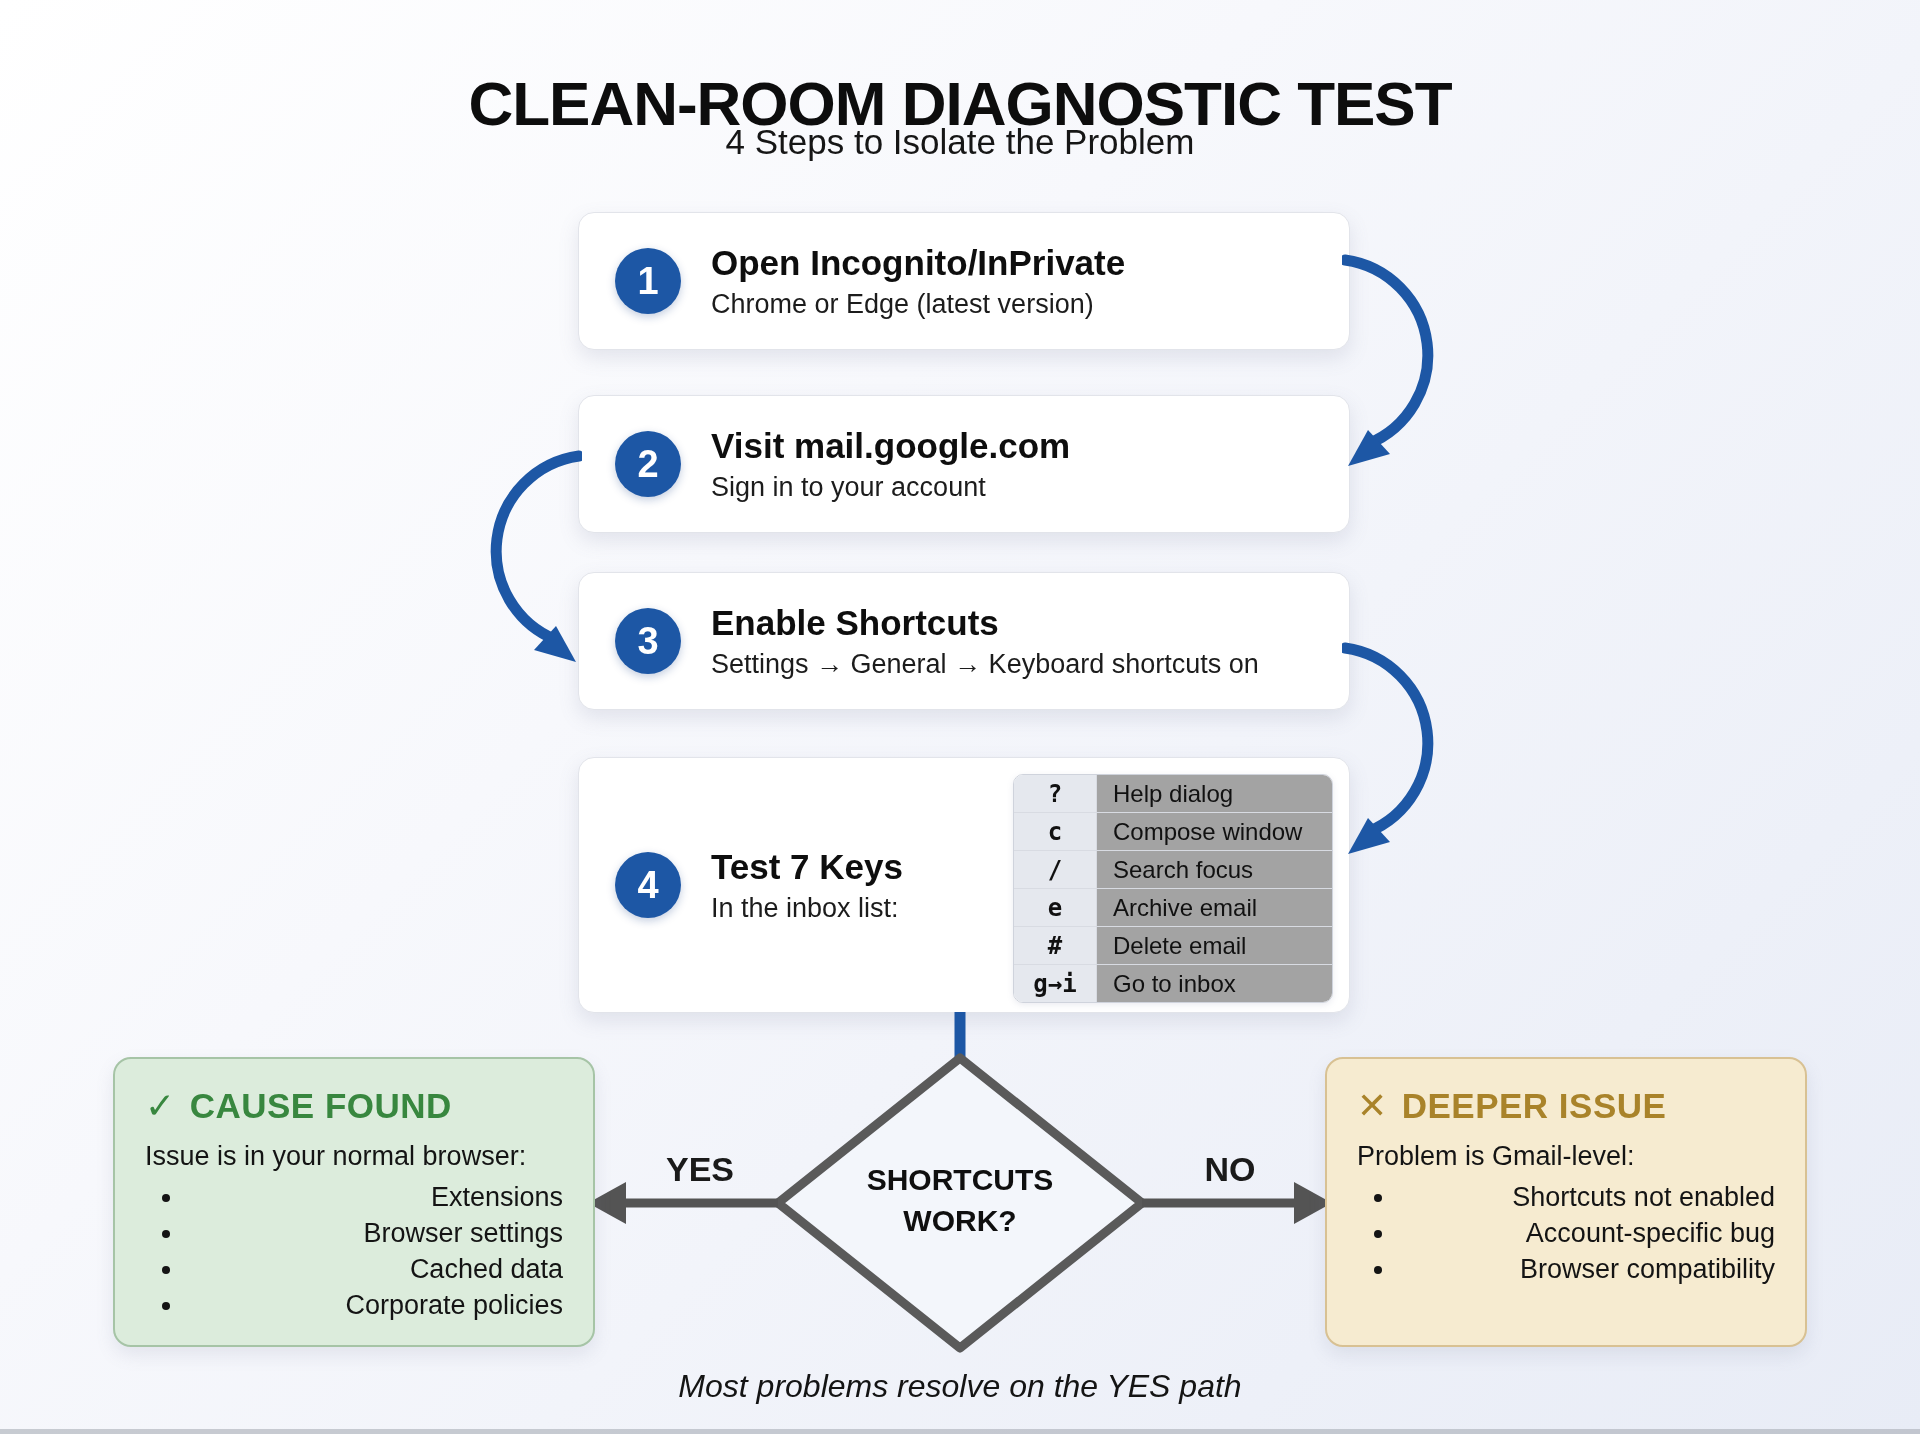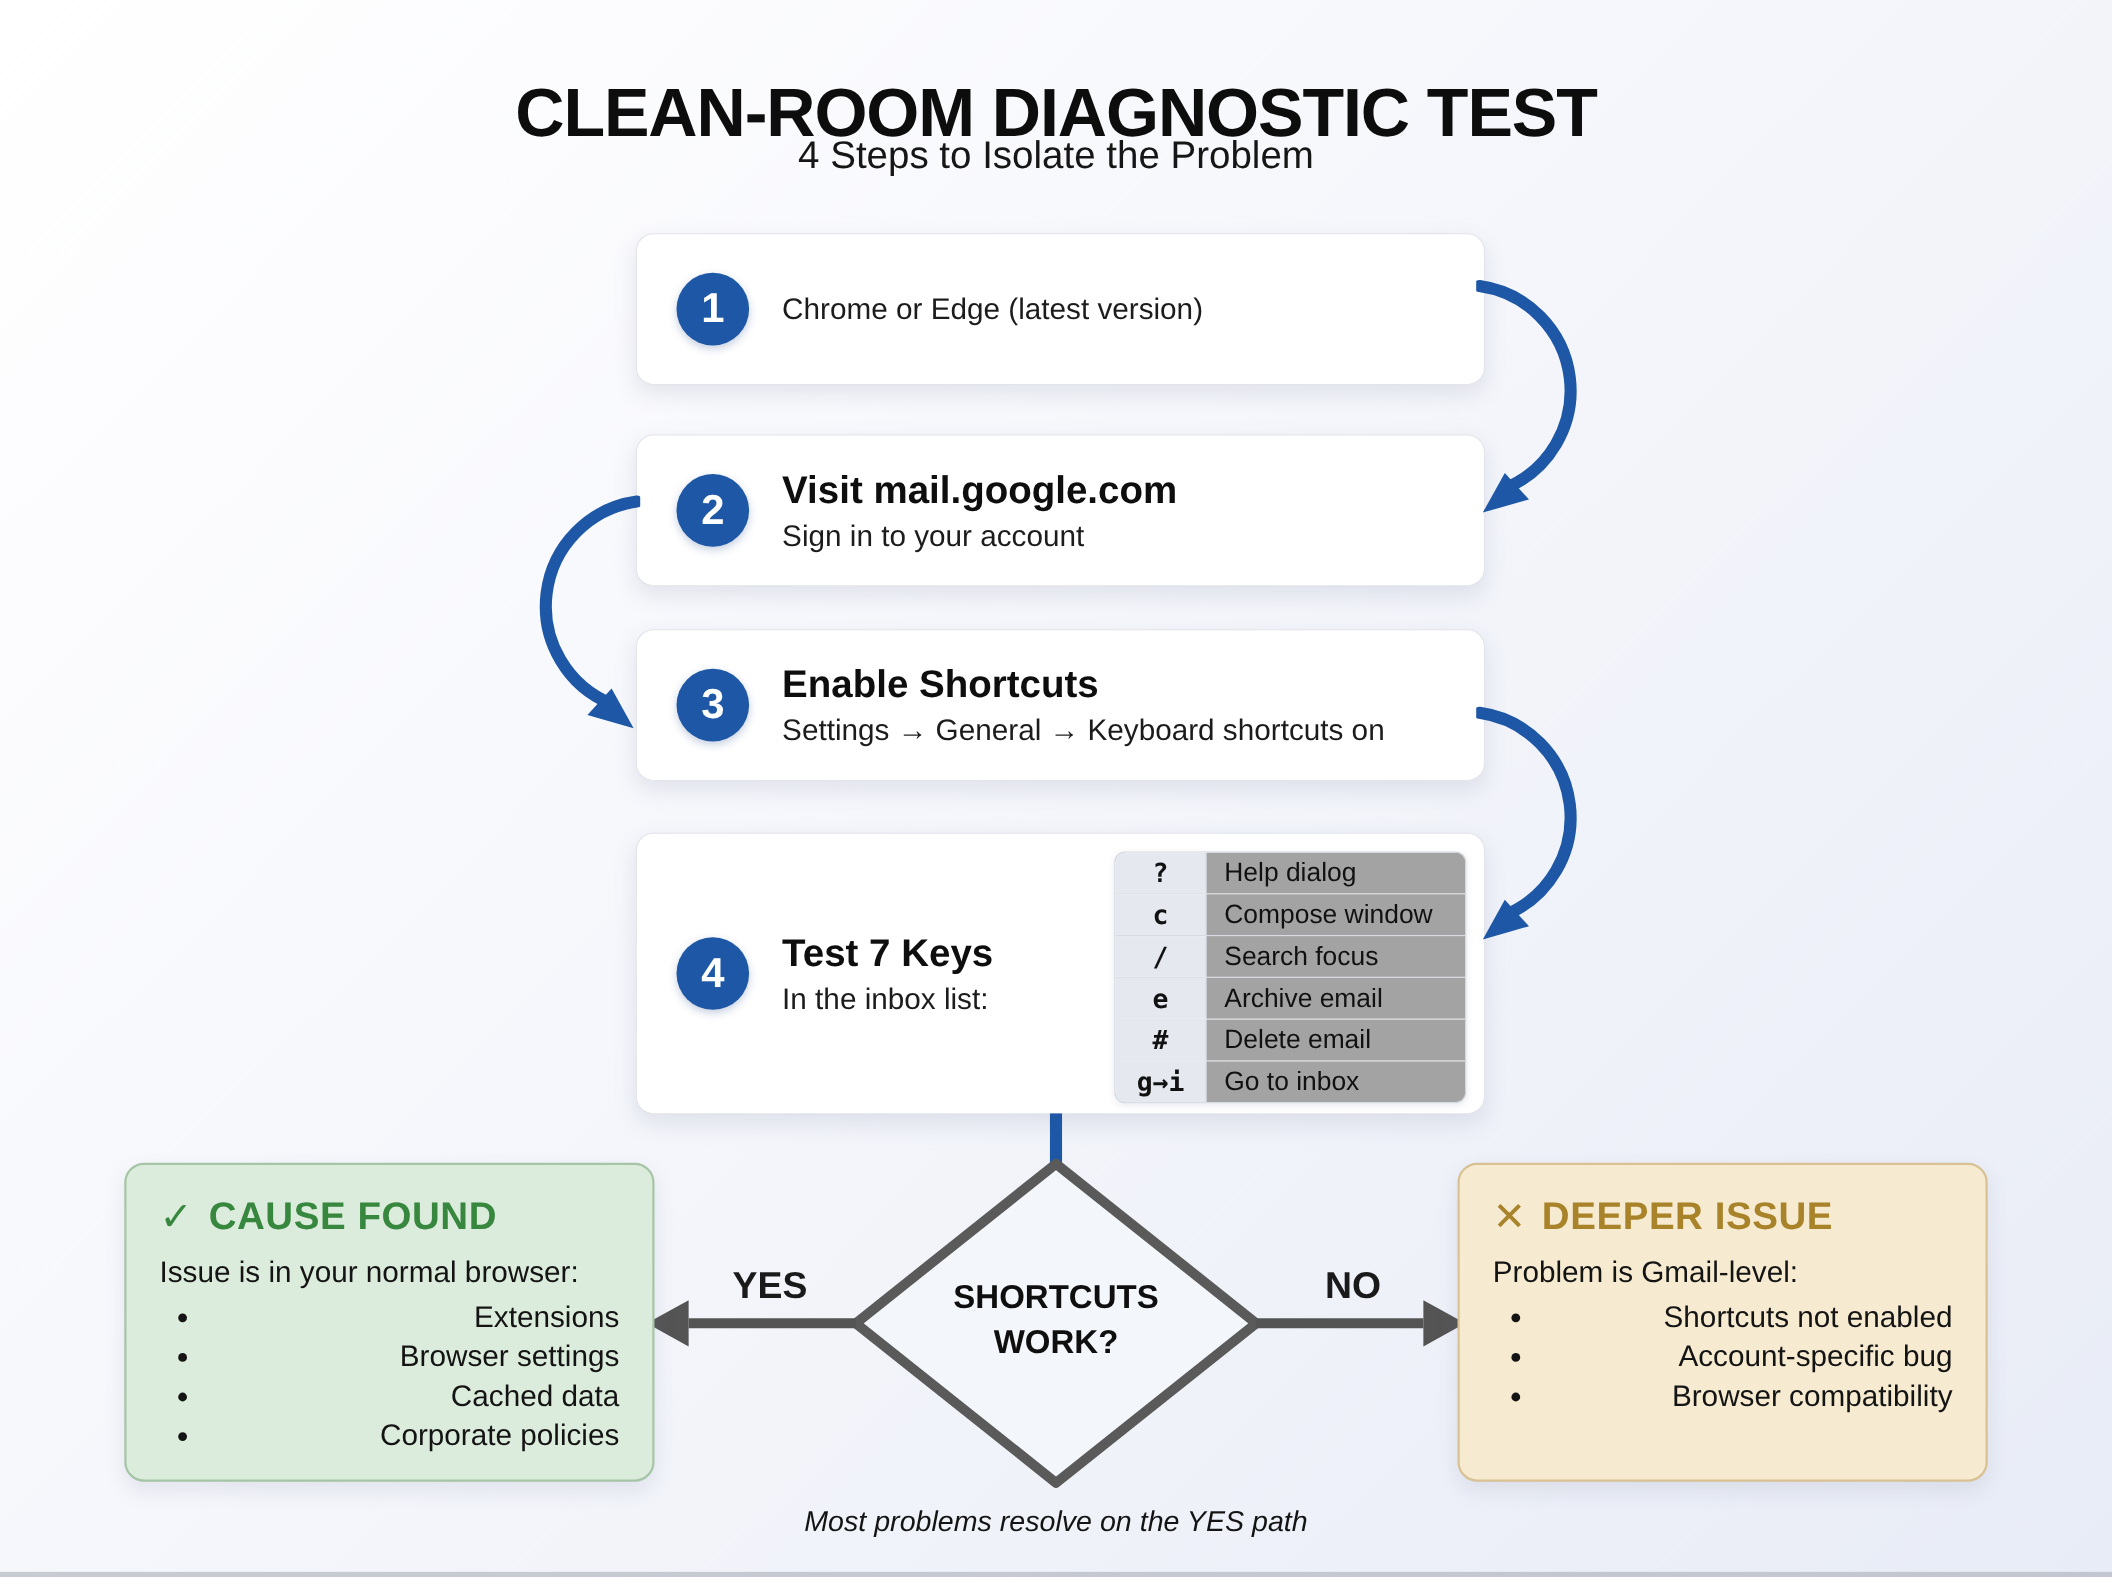--- a/index.html
+++ b/index.html
@@ -83,38 +83,39 @@
   .outcome-head{display:flex;align-items:center;gap:14px;font-size:35px;font-weight:800;letter-spacing:.5px;}
   .outcome-yes .outcome-head{color:#38873f;}
   .outcome-no .outcome-head{color:#a9832a;}
   .outcome-icon{font-size:36px;font-weight:800;}
   .outcome-intro{margin-top:14px;font-size:27px;color:#141414;}
   .outcome ul{margin:10px 0 0 0;padding-left:40px;}
   .outcome li{font-size:27px;margin:5px 0;color:#141414;text-align:right;}
 
   .footer-note{
     position:absolute;top:1368px;left:0;width:100%;text-align:center;
-    font-size:26px;font-style:italic;color:#141414;
+    font-size:32px;font-style:italic;color:#141414;
   }
   .bottom-strip{
     position:absolute;bottom:0;left:0;width:100%;height:5px;
     background:#a9adb6;opacity:.6;
   }
 </style>
 </head>
 <body>
 
 <div class="page">
 
   <h1 class="title">CLEAN-ROOM DIAGNOSTIC TEST</h1>
   <div class="subtitle">4 Steps to Isolate the Problem</div>
 
   <div class="step step1">
     <div class="badge">1</div>
     <div class="step-text">
+      <div class="step-title">Open Incognito/InPrivate</div>
       <div class="step-sub">Chrome or Edge (latest version)</div>
     </div>
   </div>
 
   <div class="step step2">
     <div class="badge">2</div>
     <div class="step-text">
       <div class="step-title">Visit mail.google.com</div>
       <div class="step-sub">Sign in to your account</div>
     </div>

